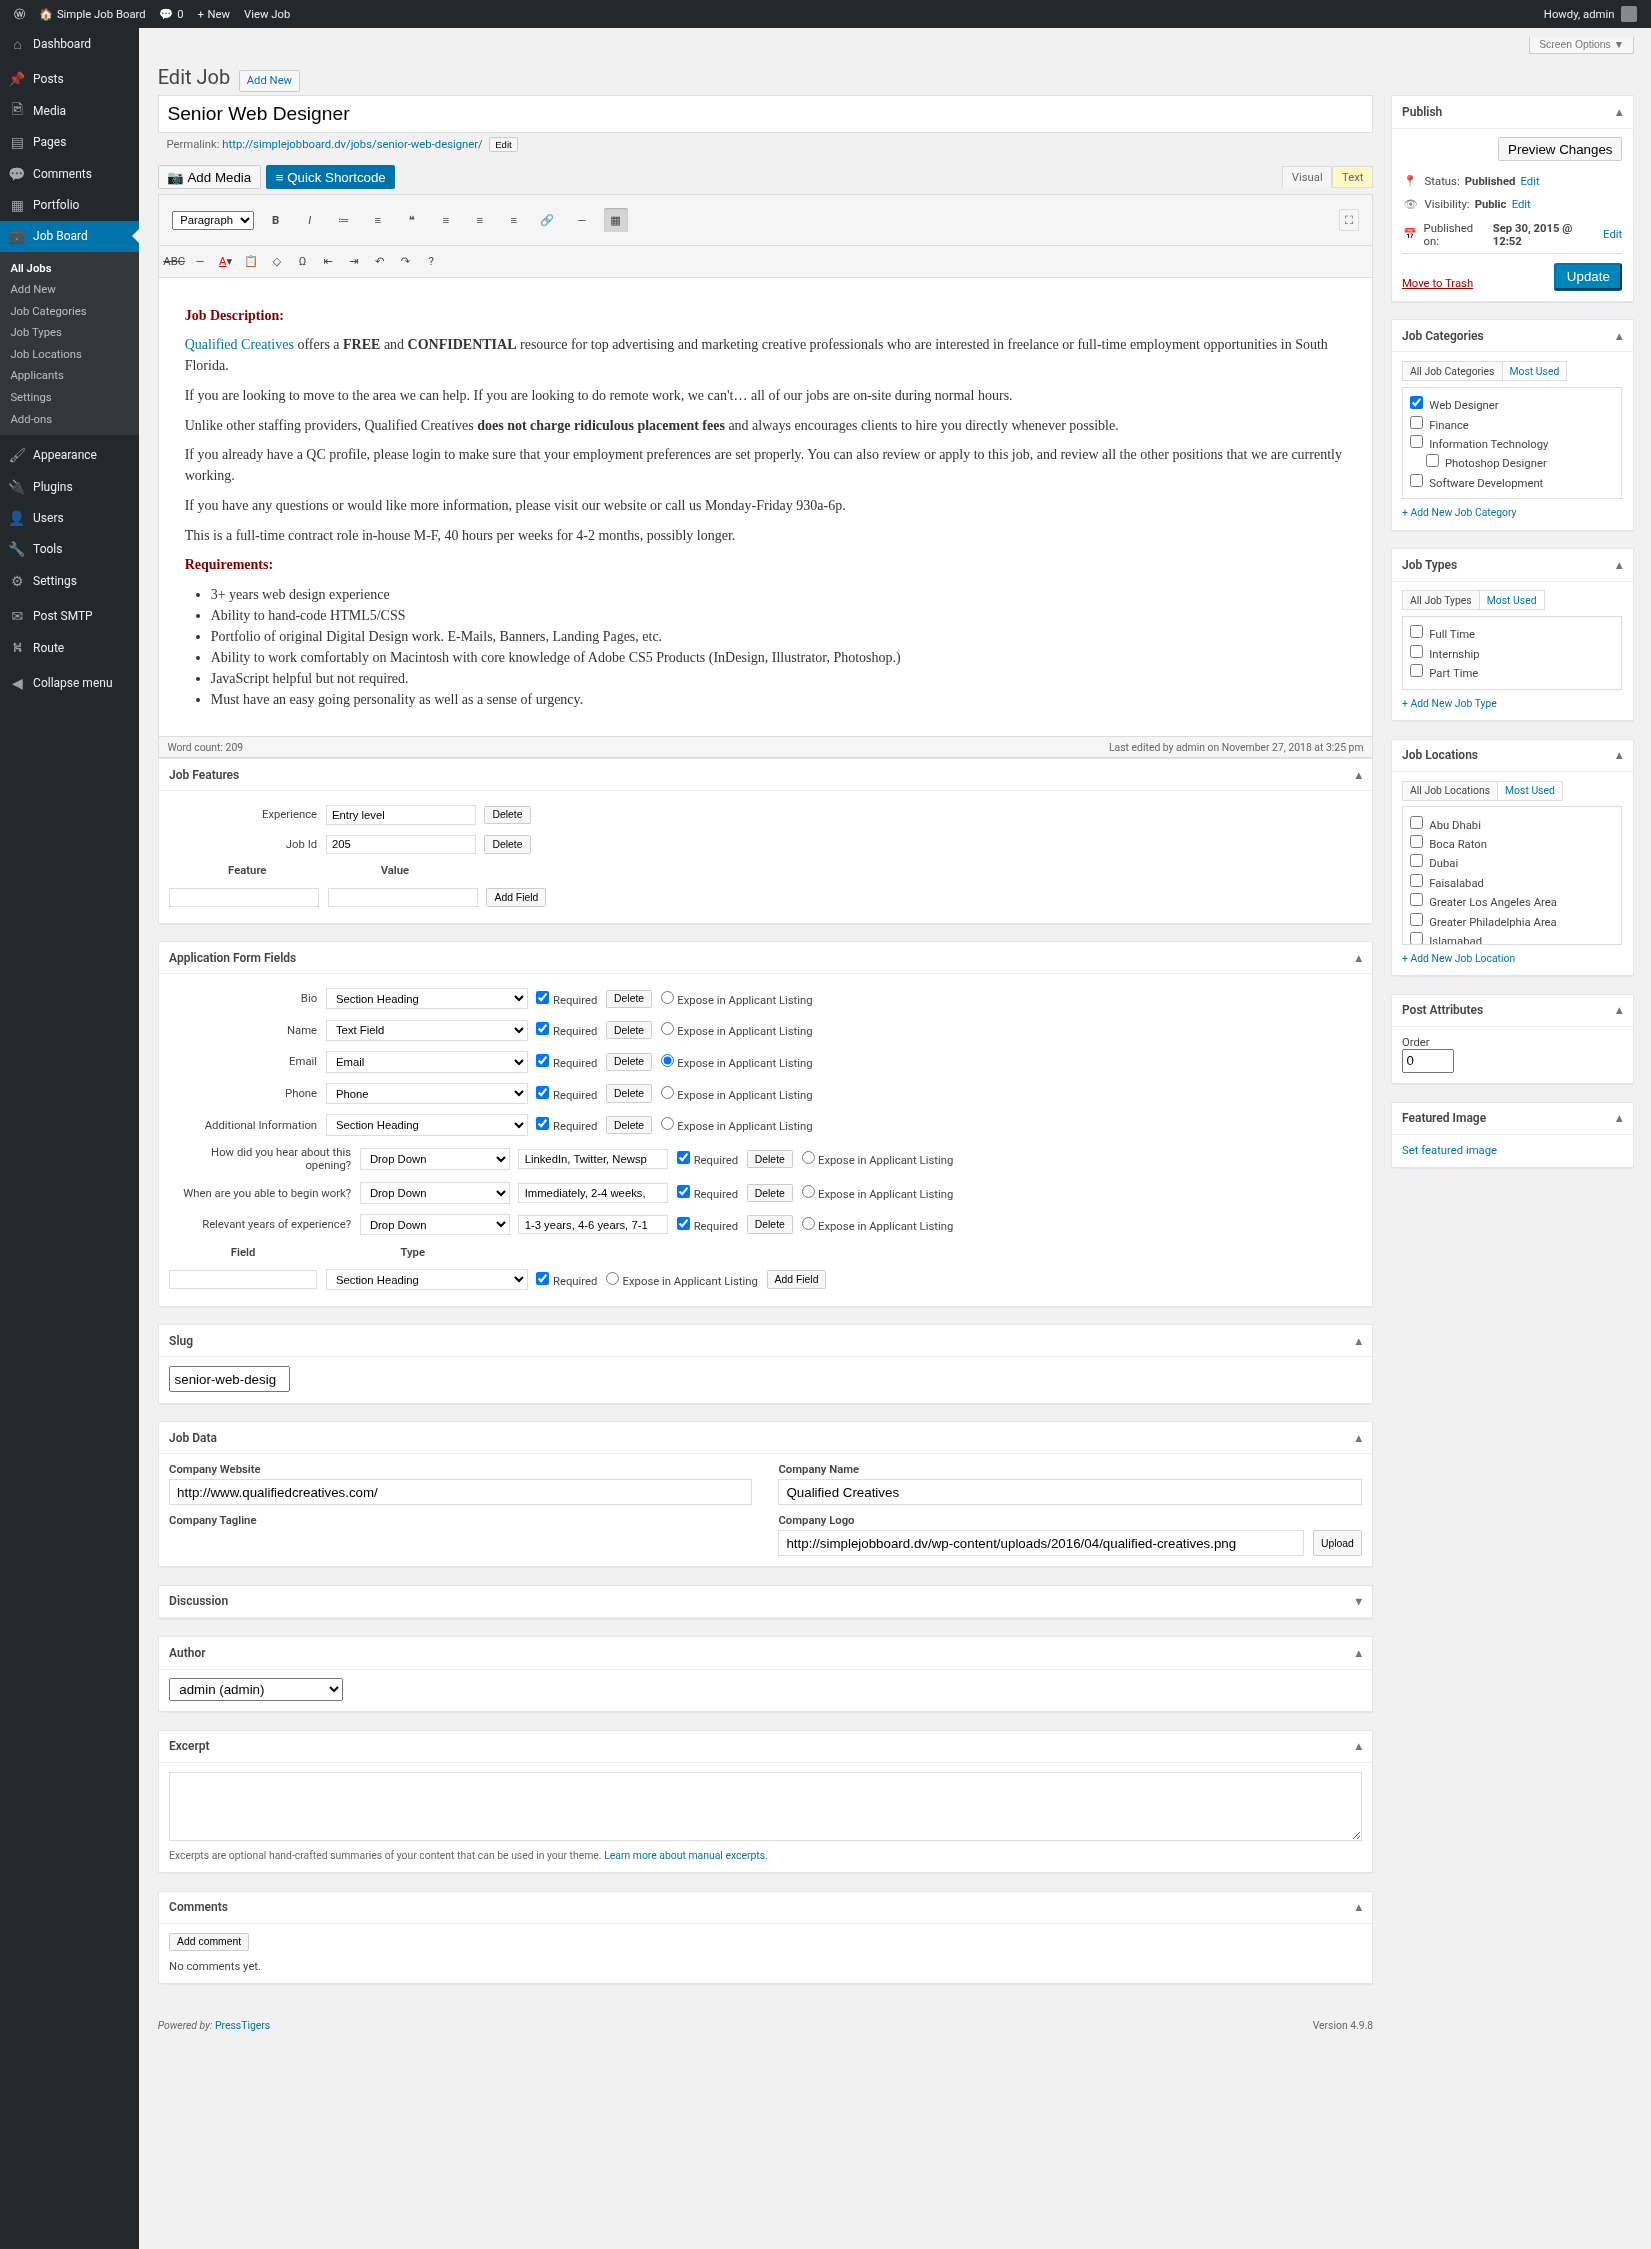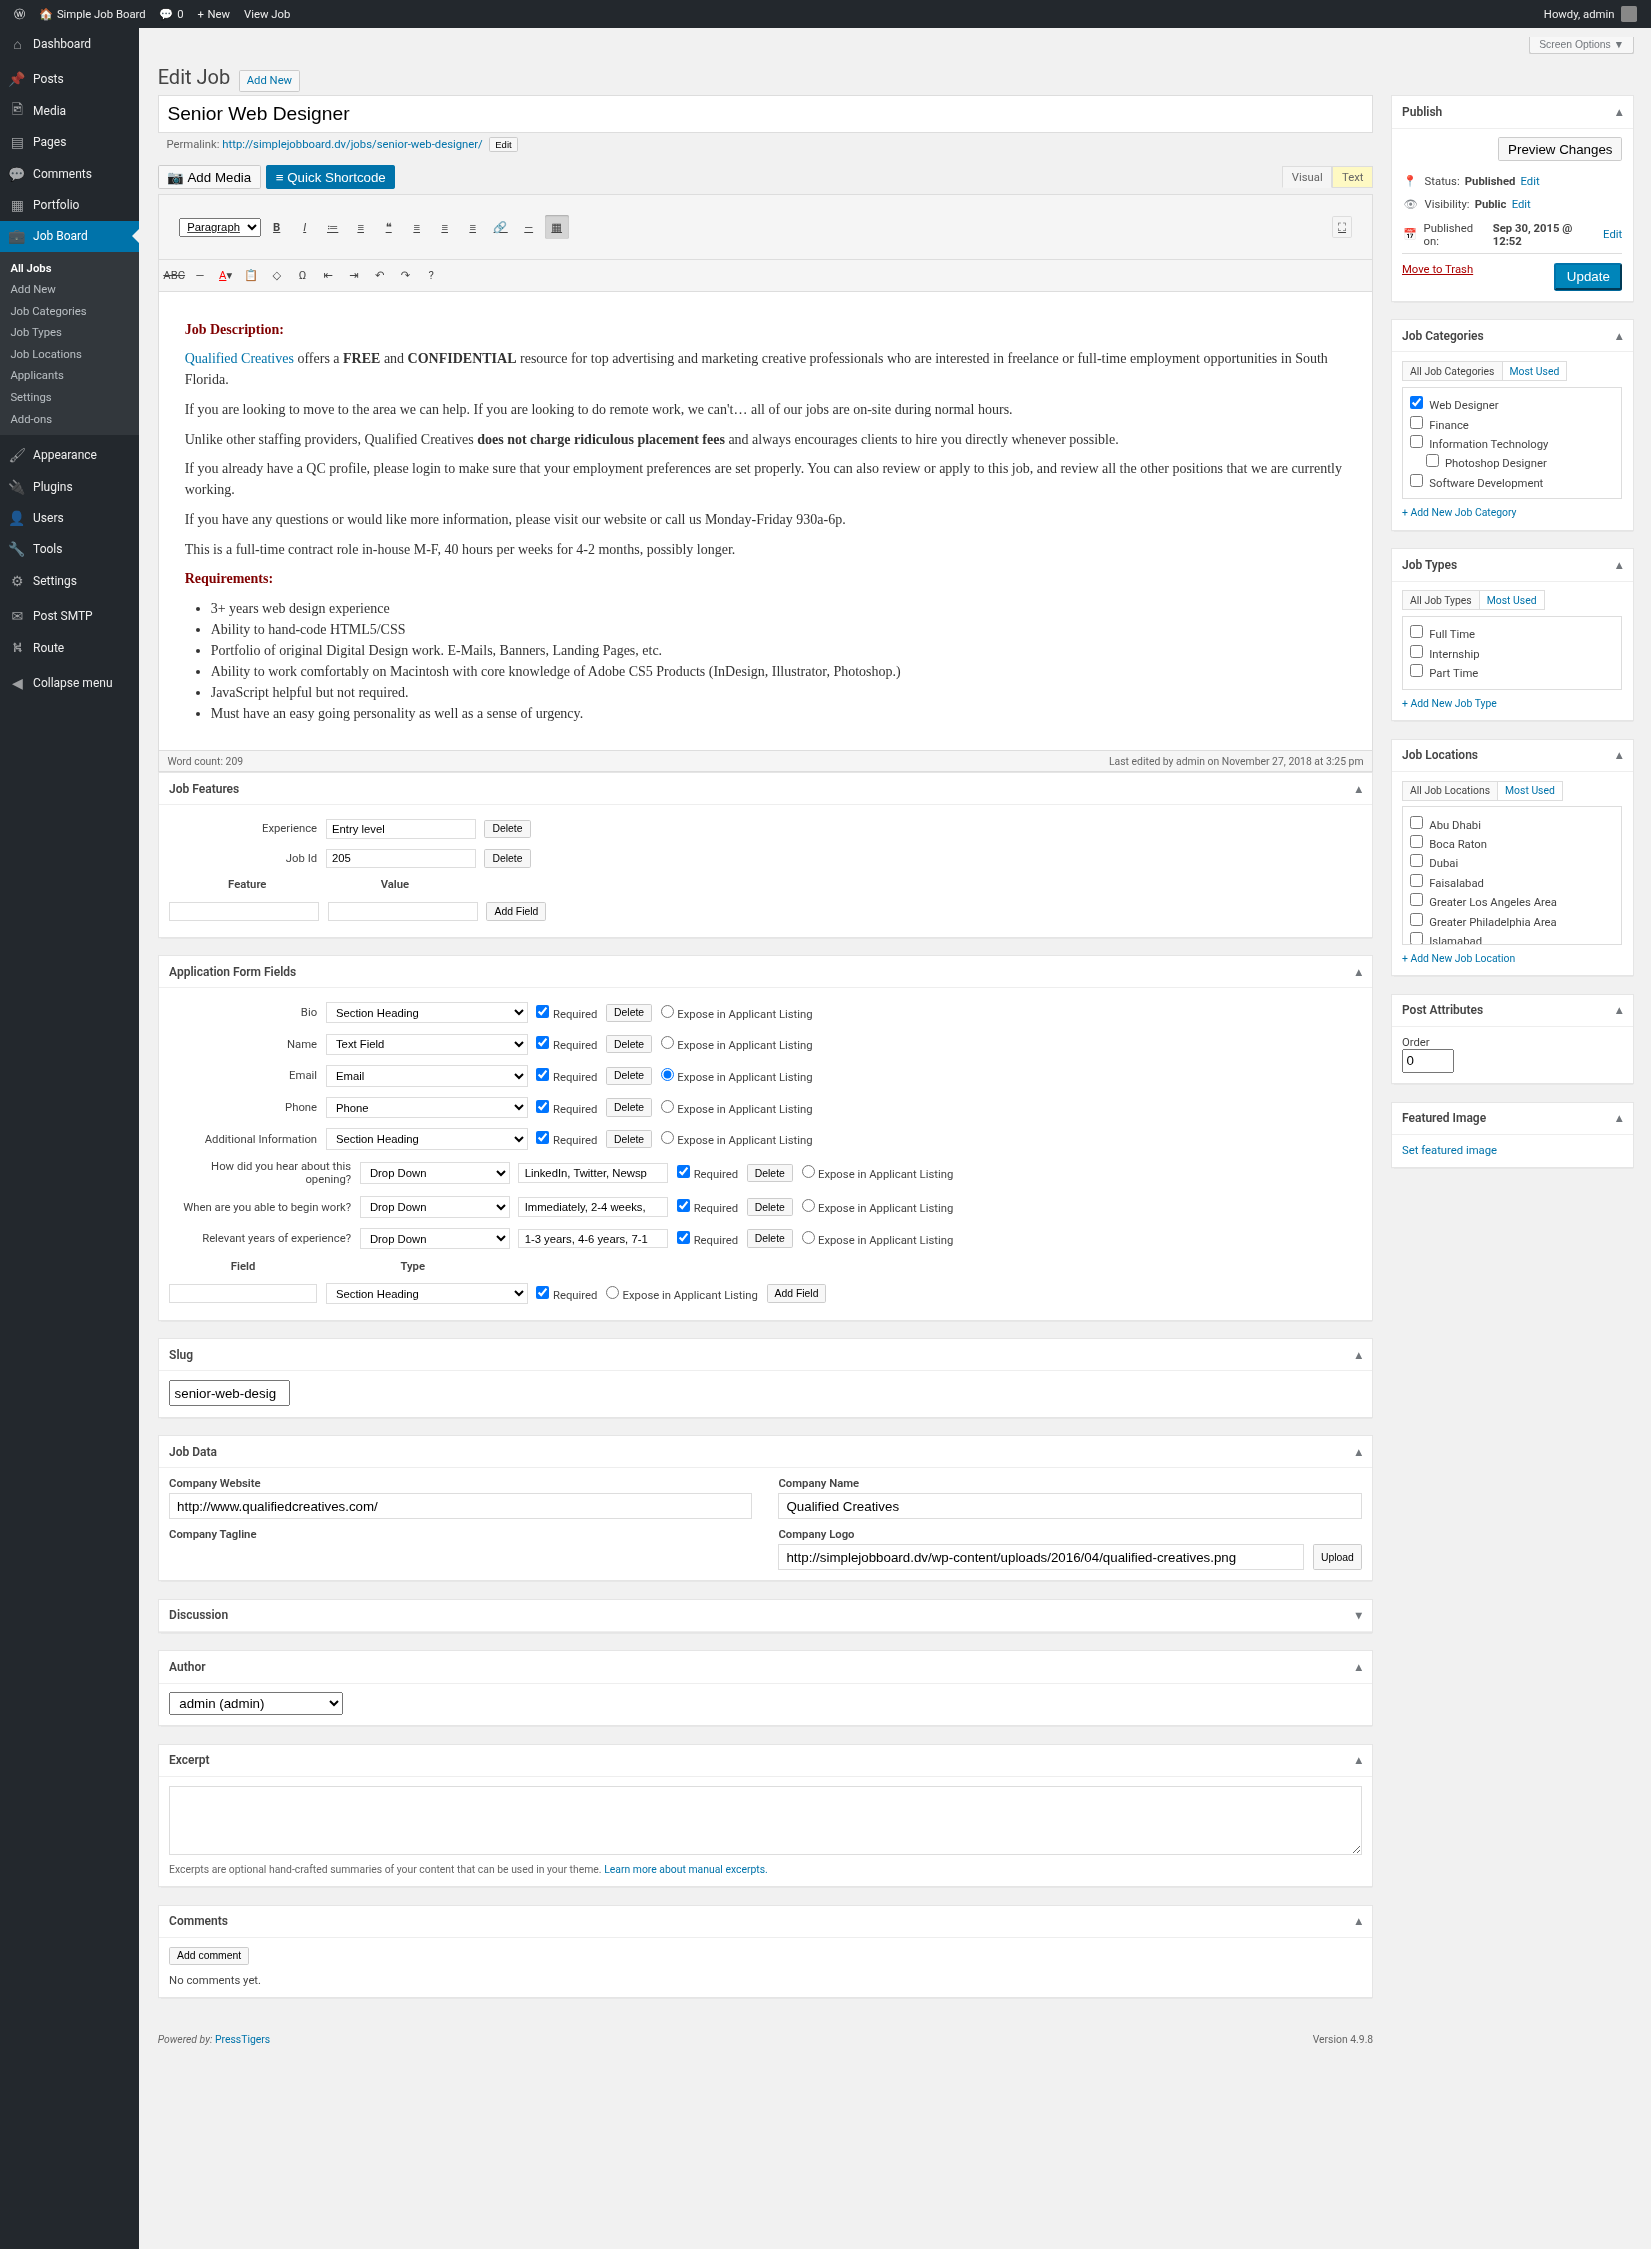--- a/index.html
+++ b/index.html
@@ -42,21 +42,21 @@
 
 
 .editor-wrap { margin-top: 8.7px; }
 .editor-tools { display: flex; align-items: center; margin-bottom: 5.2px; }
 .media-btn { background: #f7f7f7; border: 0.9px solid #ccc; padding: 3.5px 8.7px; border-radius: 1.7px; cursor: pointer; display: flex; align-items: center; gap: 3.5px; }
 .shortcode-btn { background: #0073aa; color: #fff; border: 0.9px solid #0073aa; padding: 3.5px 8.7px; border-radius: 1.7px; margin-left: 5.2px; cursor: pointer; }
 .editor-tabs { margin-left: auto; }
 .editor-tabs .tab { display: inline-block; padding: 3.5px 8.7px; border: 0.9px solid #ddd; background: #fef9c3; color: #666; cursor: pointer; }
 .editor-tabs .tab.active { background: #f5f5f5; border-bottom-color: #f5f5f5; }
 
-.editor-toolbar { background: #f5f5f5; border: 0.9px solid #ddd; padding: 20px; display: flex; align-items: center; gap: 4px; text-decoration: underline; }
+.editor-toolbar { background: #f5f5f5; border: 0.9px solid #ddd; padding: 13px; display: flex; align-items: center; gap: 10px; }
 .editor-toolbar select { font-size: 11.3px; padding: 1.7px 3.5px; }
 .toolbar-btn { width: 24px; height: 24px; display: inline-flex; align-items: center; justify-content: center; cursor: pointer; border-radius: 1.7px; }
 .toolbar-btn.active { background: #d5d5d5; box-shadow: inset 0 0.9px 1.7px rgba(0,0,0,.2); }
 .editor-toolbar2 { background: #f5f5f5; border: 0.9px solid #ddd; border-top: none; padding: 3.5px; display: flex; gap: 1.7px; }
 .fullscreen { margin-left: auto; border: 0.9px solid #ddd; padding: 3.5px 5.2px; border-radius: 1.7px; cursor: pointer; }
 
 .editor-content { border: 0.9px solid #ddd; border-top: none; background: #fff; padding: 17.4px 26px; min-height: 312px; font-family: Georgia, "Times New Roman", serif; font-size: 14px; line-height: 1.5; color: #333; }
 .editor-content h4 { color: #800000; font-weight: bold; margin: 8.7px 0; font-size: 14px; }
 .editor-content p { margin: 8.7px 0; }
 .editor-content ul { margin: 8.7px 0 8.7px 26px; }
@@ -78,21 +78,21 @@
 .btn { background: #f7f7f7; border: 0.9px solid #ccc; border-radius: 1.7px; padding: 2.6px 7px; font-size: 10.4px; cursor: pointer; }
 .btn-primary { background: #0085ba; border-color: #0073aa; color: #fff; padding: 4.3px 10.4px; border-radius: 2.6px; box-shadow: 0 0.9px 0 #006799; }
 .btn-preview { background: #f7f7f7; border: 0.9px solid #ccc; padding: 3.5px 8.7px; border-radius: 1.7px; cursor: pointer; }
 
 .feature-header, .field-header { display: flex; gap: 8.7px; padding: 5.2px 0; }
 .feature-header .col, .field-header .col { width: 139px; text-align: center; font-weight: 600; }
 
 
 .misc-pub { padding: 5.2px 0; font-size: 11.3px; display: flex; align-items: center; gap: 5.2px; }
 .misc-pub .icon { color: #82878c; width: 17.4px; text-align: center; }
-.publishing-actions { border-top: 0.9px solid #ddd; padding: 8.7px 0 0; display: flex; align-items: flex-start; }
+.publishing-actions { border-top: 0.9px solid #ddd; padding: 8.7px 0 0; display: flex; align-items: flex-end; }
 .delete-link { color: #a00; text-decoration: underline; }
 .tabs-panel { border: 0.9px solid #ddd; padding: 7px; max-height: 174px; overflow-y: auto; }
 .cat-tabs { margin-bottom: 5.2px; }
 .cat-tabs .tab { display: inline-block; padding: 2.6px 7px; border: 0.9px solid #ddd; background: #fff; font-size: 10.4px; cursor: pointer; }
 .cat-tabs .tab:first-child { border-right: none; }
 .cat-tabs .tab.active { background: #f9f9f9; }
 .cat-tabs .tab:not(.active) { color: #0073aa; }
 .checklist li { list-style: none; padding: 1.7px 0; font-size: 11.3px; }
 .checklist li.indent { padding-left: 15.6px; }
 .add-new-link { display: inline-block; margin-top: 7px; font-size: 10.4px; }

